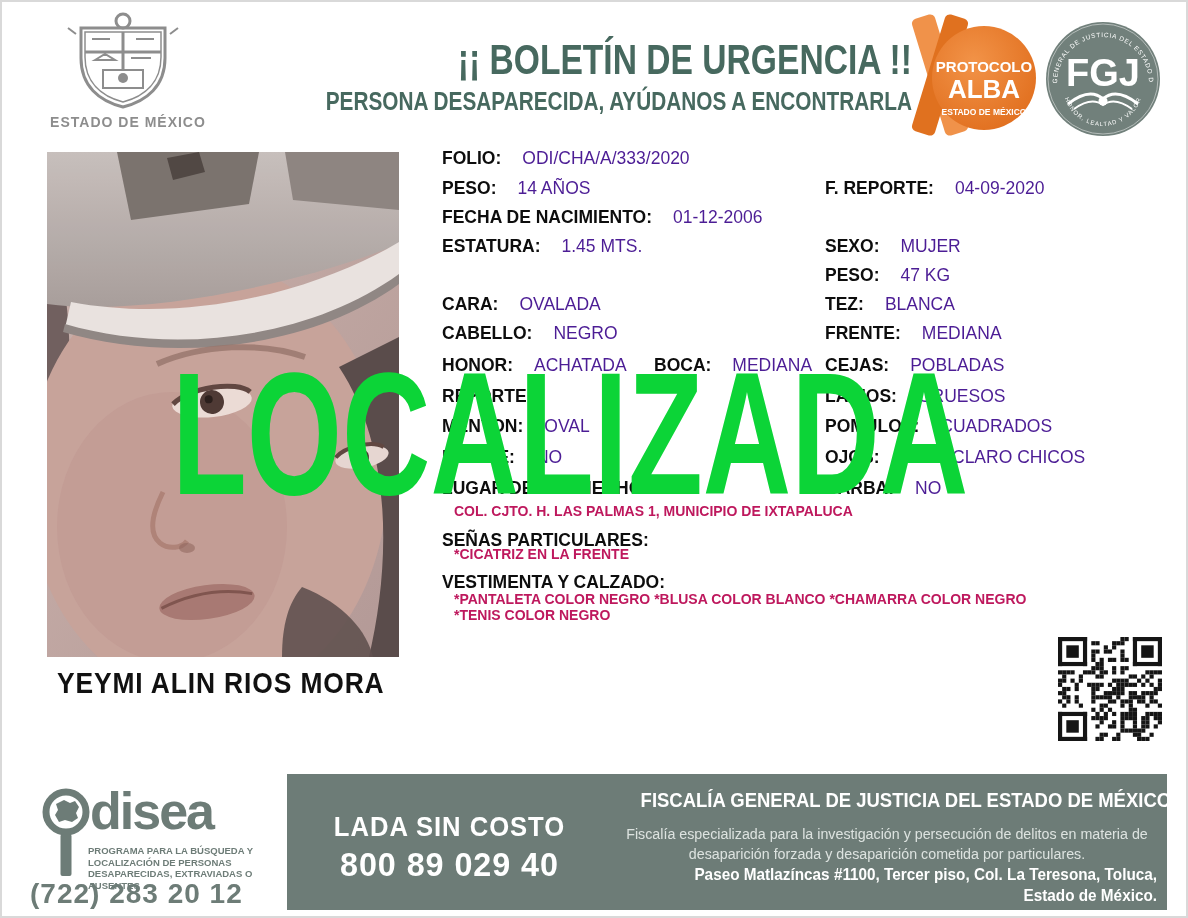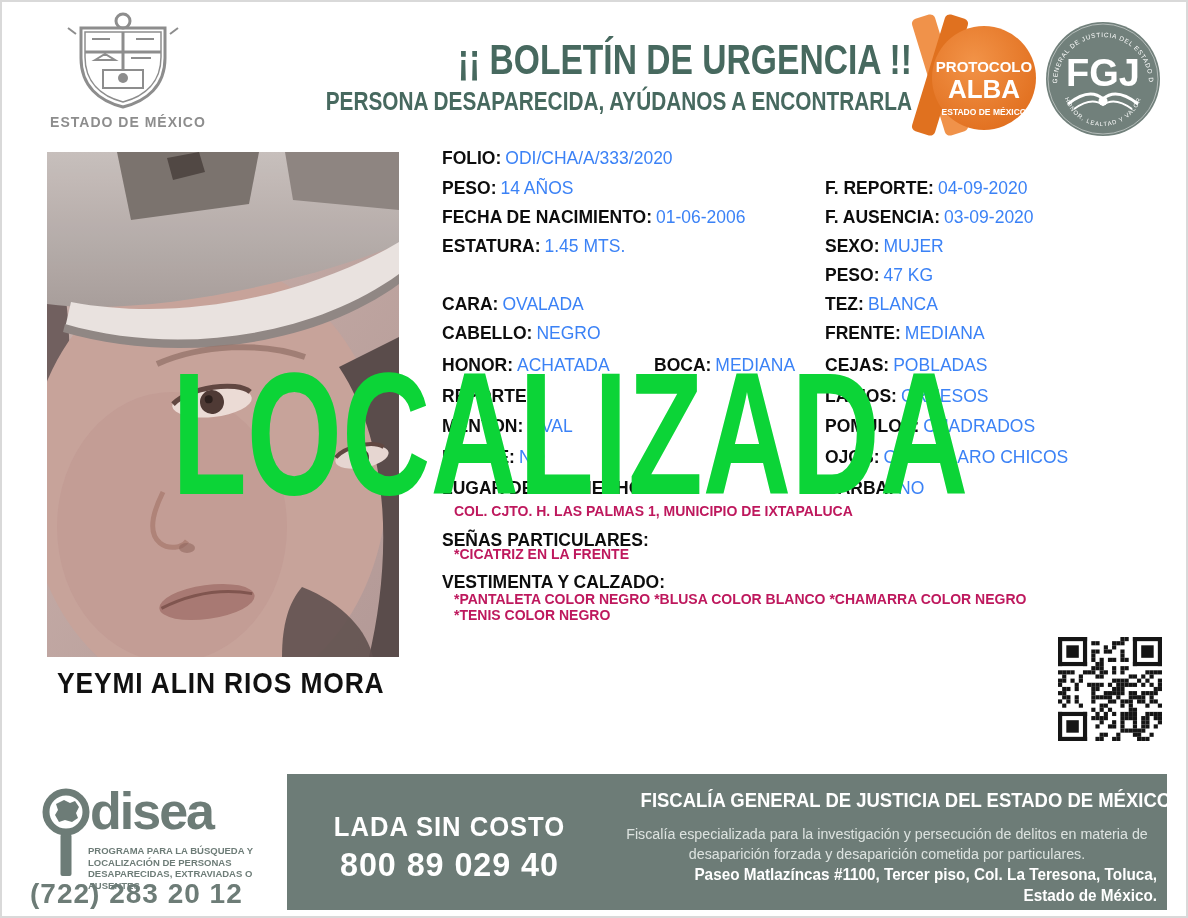--- a/index.html
+++ b/index.html
@@ -17,21 +17,21 @@
   
   .photo{position:absolute;left:45px;top:150px;width:352px;height:505px;}
   .person-name{position:absolute;left:55px;top:664px;font-size:30px;font-weight:bold;color:#111;
                letter-spacing:1px;transform:scaleX(0.88);transform-origin:left;white-space:nowrap;}
   .status-overlay{position:absolute;left:170px;top:344px;font-size:175px;line-height:1;
                   font-weight:bold;color:#0cd437;transform:scaleX(0.70);transform-origin:left;
                   white-space:nowrap;z-index:30;letter-spacing:0px;}
   
   .frow{position:absolute;font-size:17.5px;white-space:nowrap;}
   .frow b{font-weight:bold;color:#0d0d0d;}
-  .frow span.val{color:#3b82f6;margin-left:4px;}
+  .frow span.val{color:#4c1d95;margin-left:21px;}
   .fdetail{position:absolute;font-size:14px;color:#be185d;font-weight:bold;}
   
   .qr{position:absolute;left:1056px;top:635px;width:104px;height:104px;}
   
   .band{position:absolute;left:285px;top:772px;width:880px;height:136px;background:#6d7c77;}
   .odisea-icon{position:absolute;left:38px;top:786px;}
   .odisea-word{position:absolute;left:88px;top:782px;font-size:52px;font-weight:bold;color:#6d7c77;
                letter-spacing:-2px;line-height:1.05;}
   .odisea-tag{position:absolute;left:86px;top:843px;width:195px;font-size:9.5px;font-weight:bold;
               color:#6d7c77;line-height:11.5px;}
@@ -168,24 +168,21 @@
   <div class="frow" style="left:440px;top:146px">
     <b>FOLIO:</b><span class="val">ODI/CHA/A/333/2020</span>
   </div>
   <div class="frow" style="left:440px;top:176px">
     <b>PESO:</b><span class="val">14 AÑOS</span>
   </div>
   <div class="frow" style="left:823px;top:176px">
     <b>F. REPORTE:</b><span class="val">04-09-2020</span>
   </div>
   <div class="frow" style="left:440px;top:205px">
-    <b>FECHA DE NACIMIENTO:</b><span class="val">01-06-2006</span>
-  </div>
-  <div class="frow" style="left:823px;top:205px">
-    <b>F. AUSENCIA:</b><span class="val">03-09-2020</span>
+    <b>FECHA DE NACIMIENTO:</b><span class="val">01-12-2006</span>
   </div>
   <div class="frow" style="left:440px;top:234px">
     <b>ESTATURA:</b><span class="val">1.45 MTS.</span>
   </div>
   <div class="frow" style="left:823px;top:234px">
     <b>SEXO:</b><span class="val">MUJER</span>
   </div>
   <div class="frow" style="left:823px;top:263px">
     <b>PESO:</b><span class="val">47 KG</span>
   </div>

